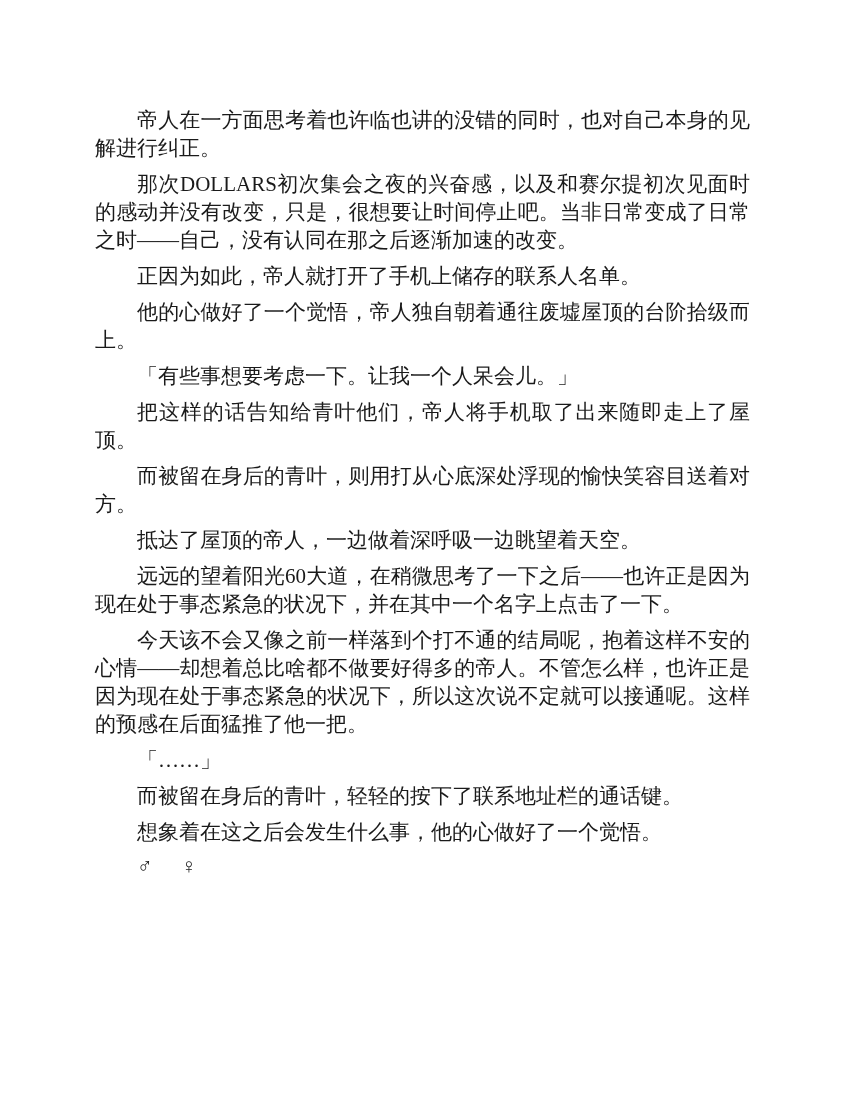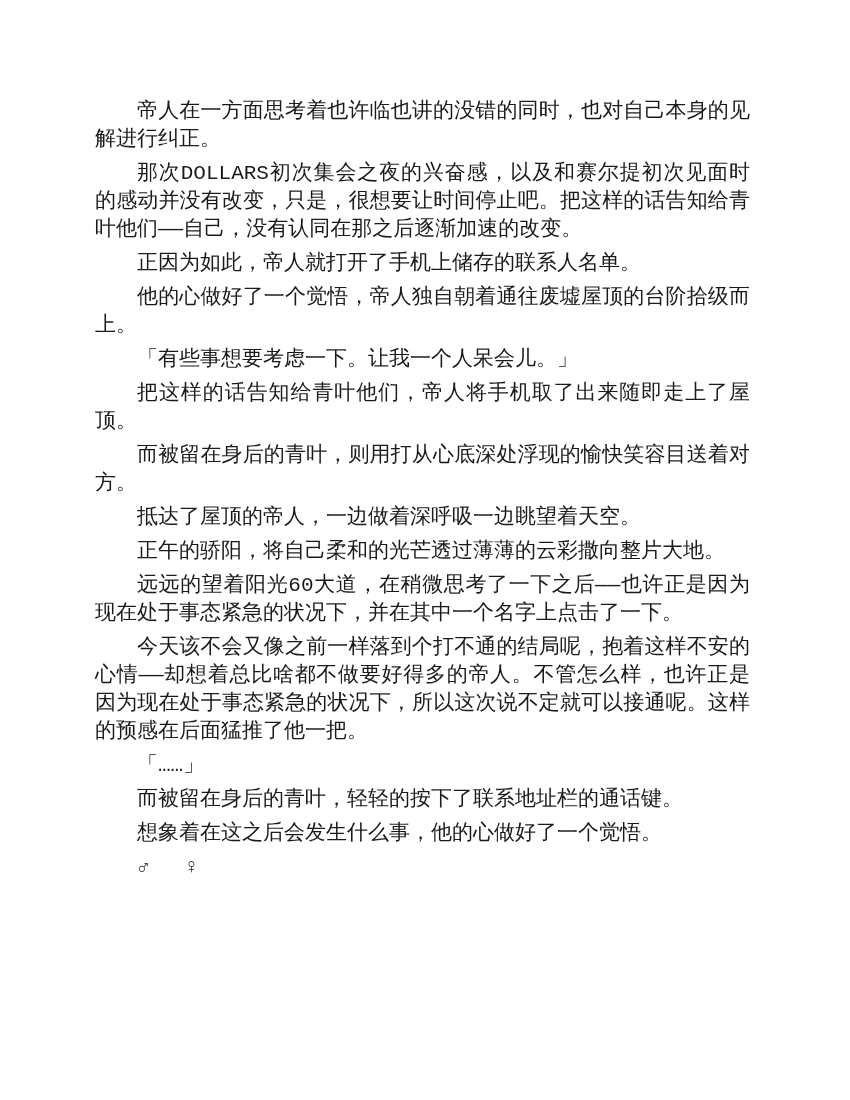--- a/index.html
+++ b/index.html
@@ -13,60 +13,59 @@
     overflow: hidden;
   }
   .page {
     box-sizing: border-box;
     width: 850px;
     height: 1100px;
     padding: 98px 100px 0 95px;
     background: #ffffff;
   }
   .para {
-    font-family: Liberation Mono, monospace;
+    font-family: Liberation Serif, serif;
     font-size: 21px;
     line-height: 28px;
     color: #1a1a1a;
-    margin: 0 0 6px 0;
+    margin: 8px 0 6px 0;
     text-indent: 2em;
     text-align: justify;
     text-justify: inter-ideograph;
     word-break: break-all;
   }
   .separator {
     text-align: left;
     word-spacing: 1.1em;
     margin-top: 3px;
   }
 </style>
 </head>
 <body>
 
 <div class="page">
   <div>
 
       <p class="para">帝人在一方面思考着也许临也讲的没错的同时，也对自己本身的见解进行纠正。</p>
 
 
-      <p class="para">那次DOLLARS初次集会之夜的兴奋感，以及和赛尔提初次见面时的感动并没有改变，只是，很想要让时间停止吧。把这样的话告知给青叶他们——自己，没有认同在那之后逐渐加速的改变。</p>
+      <p class="para">那次DOLLARS初次集会之夜的兴奋感，以及和赛尔提初次见面时的感动并没有改变，只是，很想要让时间停止吧。当非日常变成了日常之时——自己，没有认同在那之后逐渐加速的改变。</p>
 
       <p class="para">正因为如此，帝人就打开了手机上储存的联系人名单。</p>
 
       <p class="para">他的心做好了一个觉悟，帝人独自朝着通往废墟屋顶的台阶拾级而上。</p>
 
       <p class="para">「有些事想要考虑一下。让我一个人呆会儿。」</p>
 
       <p class="para">把这样的话告知给青叶他们，帝人将手机取了出来随即走上了屋顶。</p>
 
       <p class="para">而被留在身后的青叶，则用打从心底深处浮现的愉快笑容目送着对方。</p>
 
       <p class="para">抵达了屋顶的帝人，一边做着深呼吸一边眺望着天空。</p>
 
-      <p class="para">正午的骄阳，将自己柔和的光芒透过薄薄的云彩撒向整片大地。</p>
 
       <p class="para">远远的望着阳光60大道，在稍微思考了一下之后——也许正是因为现在处于事态紧急的状况下，并在其中一个名字上点击了一下。</p>
 
 
       <p class="para">今天该不会又像之前一样落到个打不通的结局呢，抱着这样不安的心情——却想着总比啥都不做要好得多的帝人。不管怎么样，也许正是因为现在处于事态紧急的状况下，所以这次说不定就可以接通呢。这样的预感在后面猛推了他一把。</p>
 
       <p class="para">「……」</p>
 
       <p class="para">而被留在身后的青叶，轻轻的按下了联系地址栏的通话键。</p>
 

